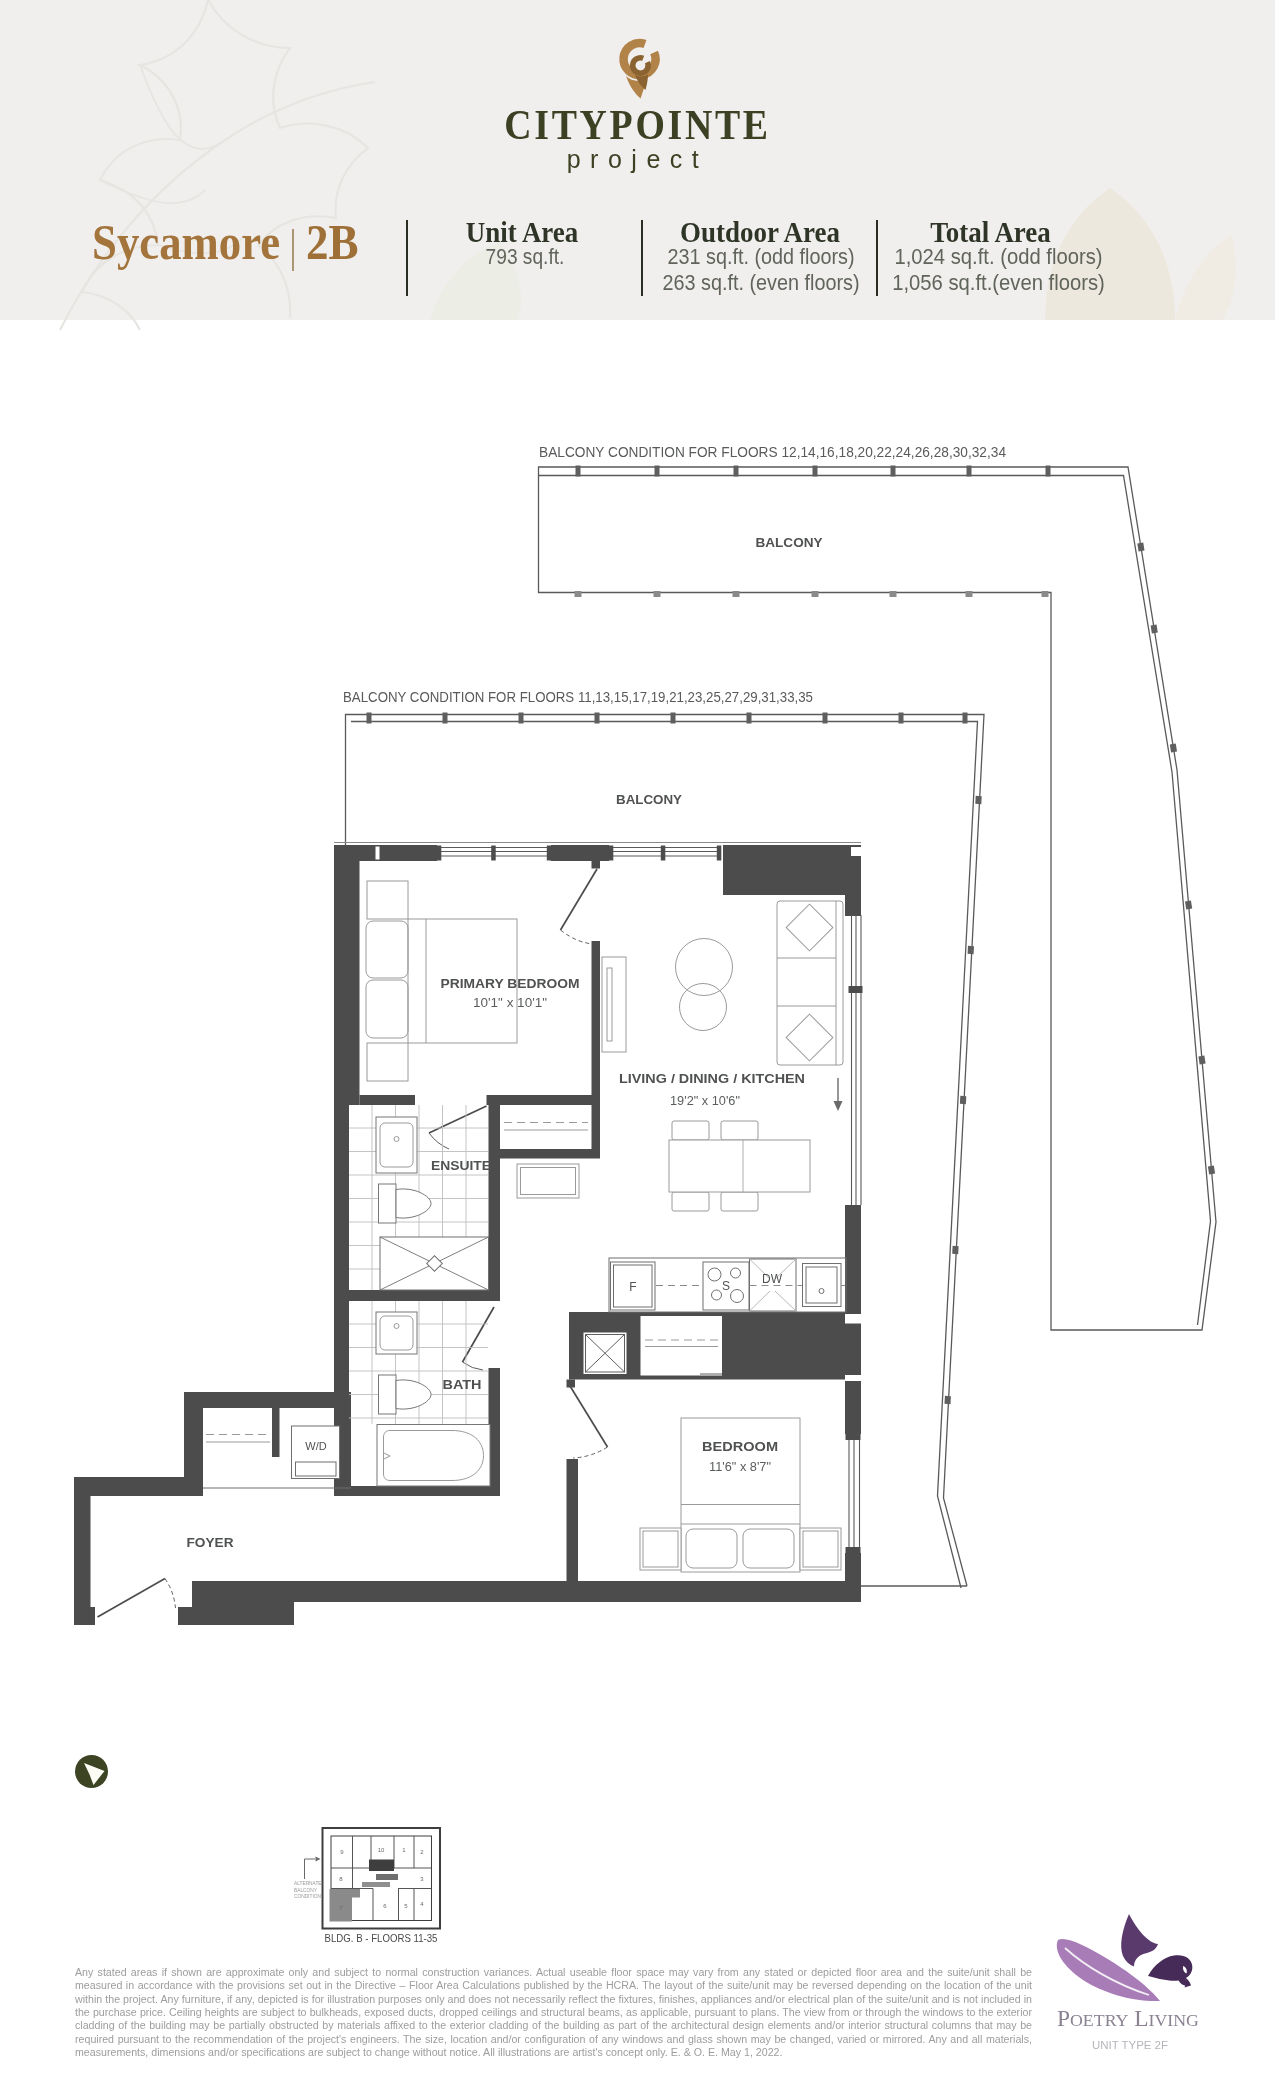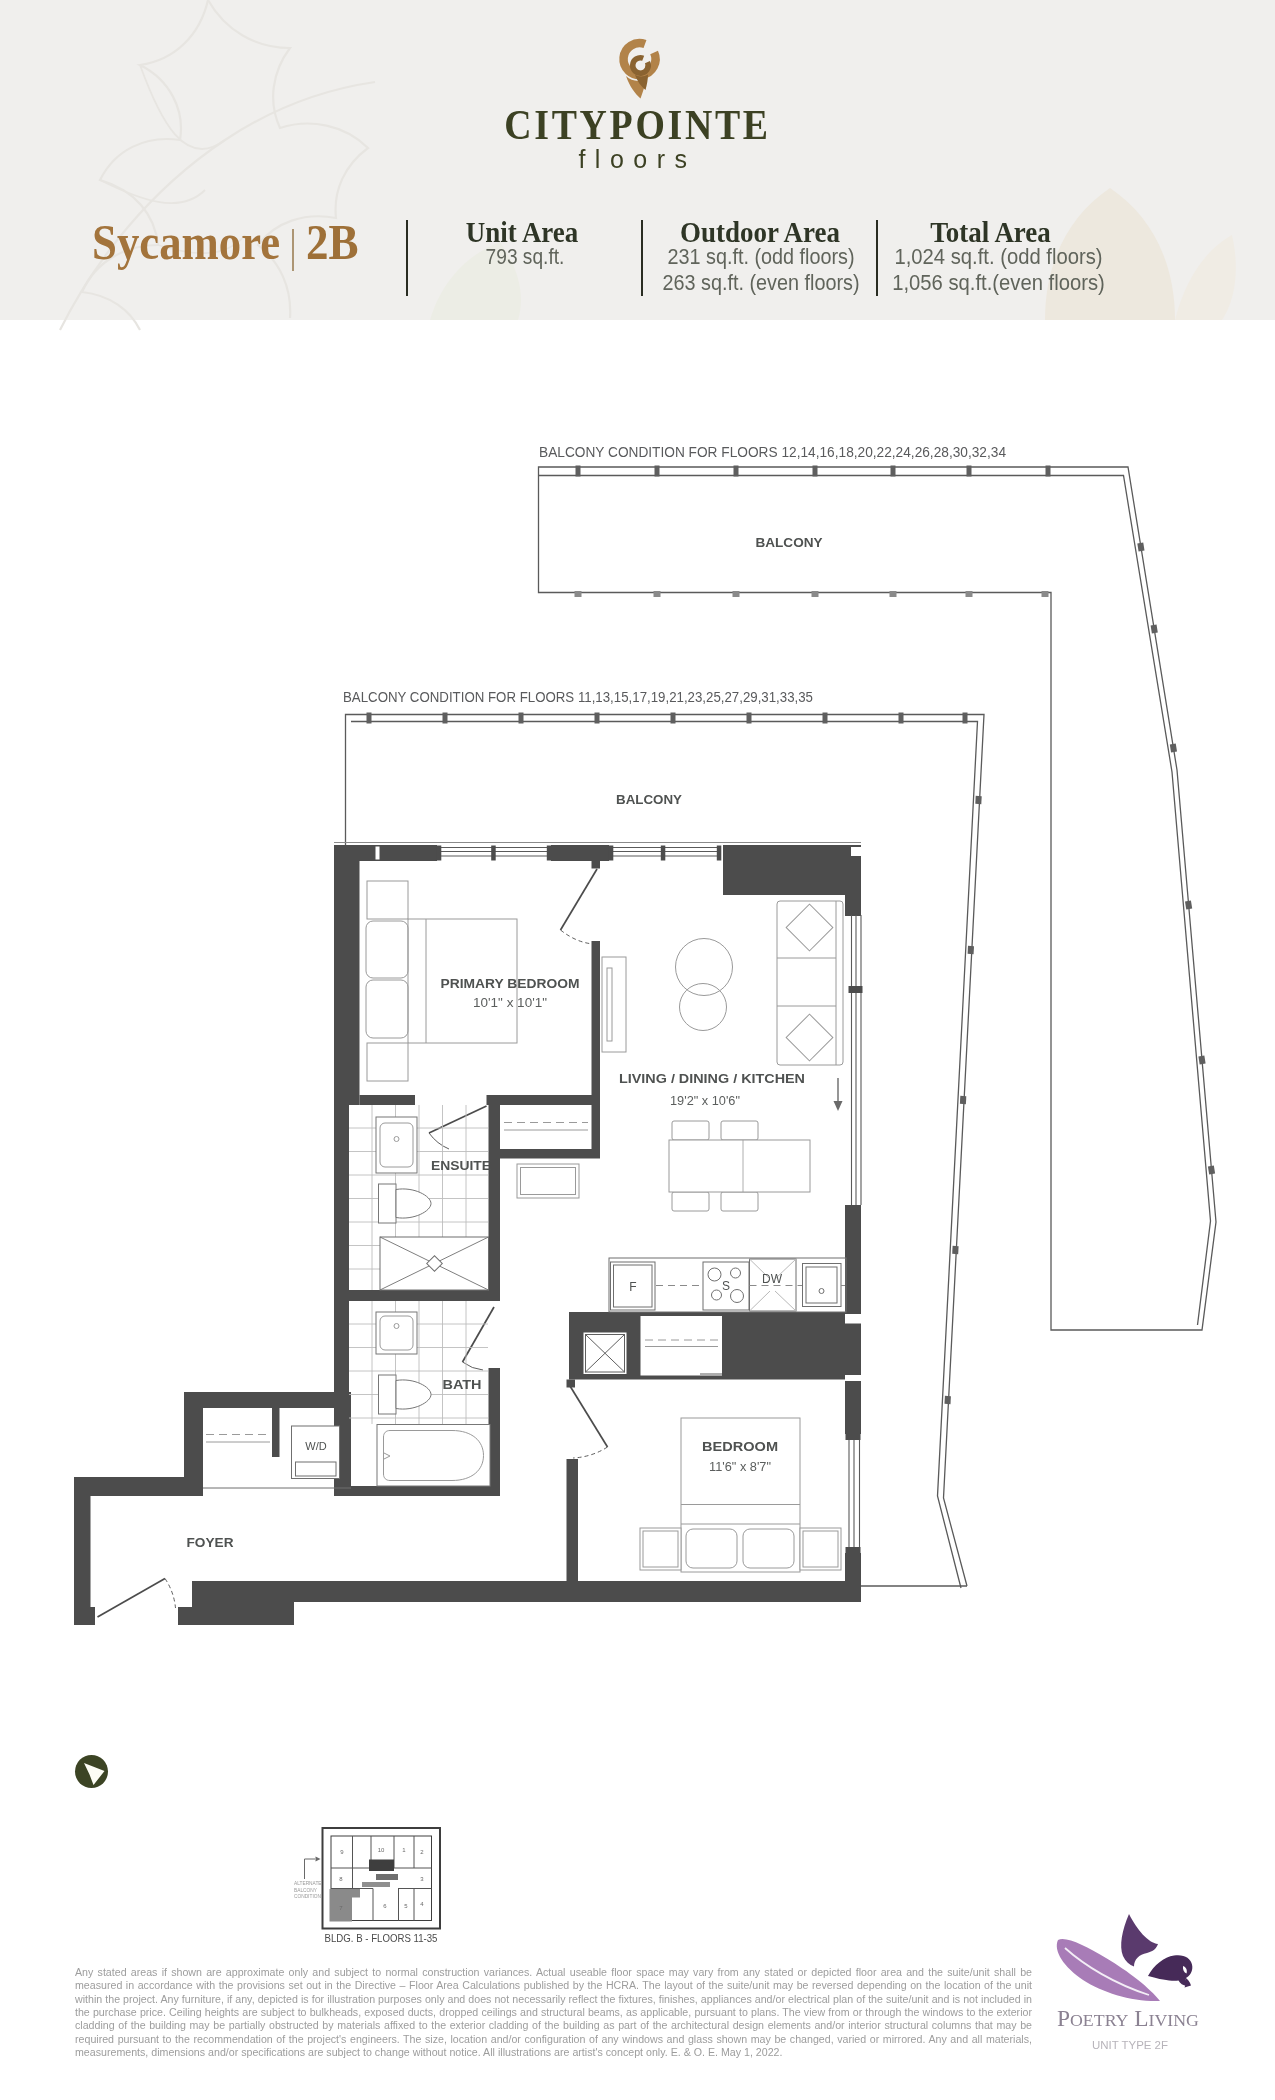--- a/index.html
+++ b/index.html
@@ -503,21 +503,21 @@
 <path d="M1183,1966 C1186,1967 1187.5,1970 1186.5,1973.5 C1184,1972.5 1182.5,1969.5 1183,1966 Z" fill="#ffffff"></path>
 <path d="M1184.5,1977 C1186,1980.5 1186,1984 1184.5,1987.5 L1191,1985.5 C1190,1982 1188,1979 1184.5,1977 Z" fill="#462a58"></path>
 
 <text x="1128" y="2026" font-family="Liberation Serif,serif" font-size="23" fill="#8b8292" text-anchor="middle" textLength="142" lengthAdjust="spacingAndGlyphs">P<tspan font-size="17.5">OETRY</tspan> L<tspan font-size="17.5">IVING</tspan></text>
 
 <text x="1130" y="2048.5" font-size="10.5" fill="#b7b4ba" text-anchor="middle" textLength="76" lengthAdjust="spacingAndGlyphs">UNIT TYPE 2F</text>
 </svg>
 
 <div class="abs serif" style="left:0;top:101px;width:1275px;text-align:center;font-size:42px;font-weight:bold;letter-spacing:3px;color:#3c4123;transform:scaleX(0.90);">CITYPOINTE</div>
 
-<div class="abs" style="left:0;top:145px;width:1275px;text-align:center;font-size:25px;letter-spacing:9.5px;color:#3c4123;">floors</div>
+<div class="abs" style="left:0;top:145px;width:1275px;text-align:center;font-size:25px;letter-spacing:9.5px;color:#3c4123;">project</div>
 
 <div class="abs serif" style="left:92px;top:213px;font-size:50px;font-weight:bold;color:#a3743c;transform:scaleX(0.895);transform-origin:0 0;">Sycamore</div>
 
 <div class="abs" style="left:292px;top:229px;width:2px;height:42px;background:#ad9674;"></div>
 
 <div class="abs serif" style="left:306px;top:213px;font-size:50px;font-weight:bold;color:#9e7038;transform:scaleX(0.90);transform-origin:0 0;">2B</div>
 
 <div class="abs" style="left:406px;top:220px;width:1.5px;height:76px;background:#2a2d22;"></div>
 
 <div class="abs" style="left:641px;top:220px;width:1.5px;height:76px;background:#2a2d22;"></div>

